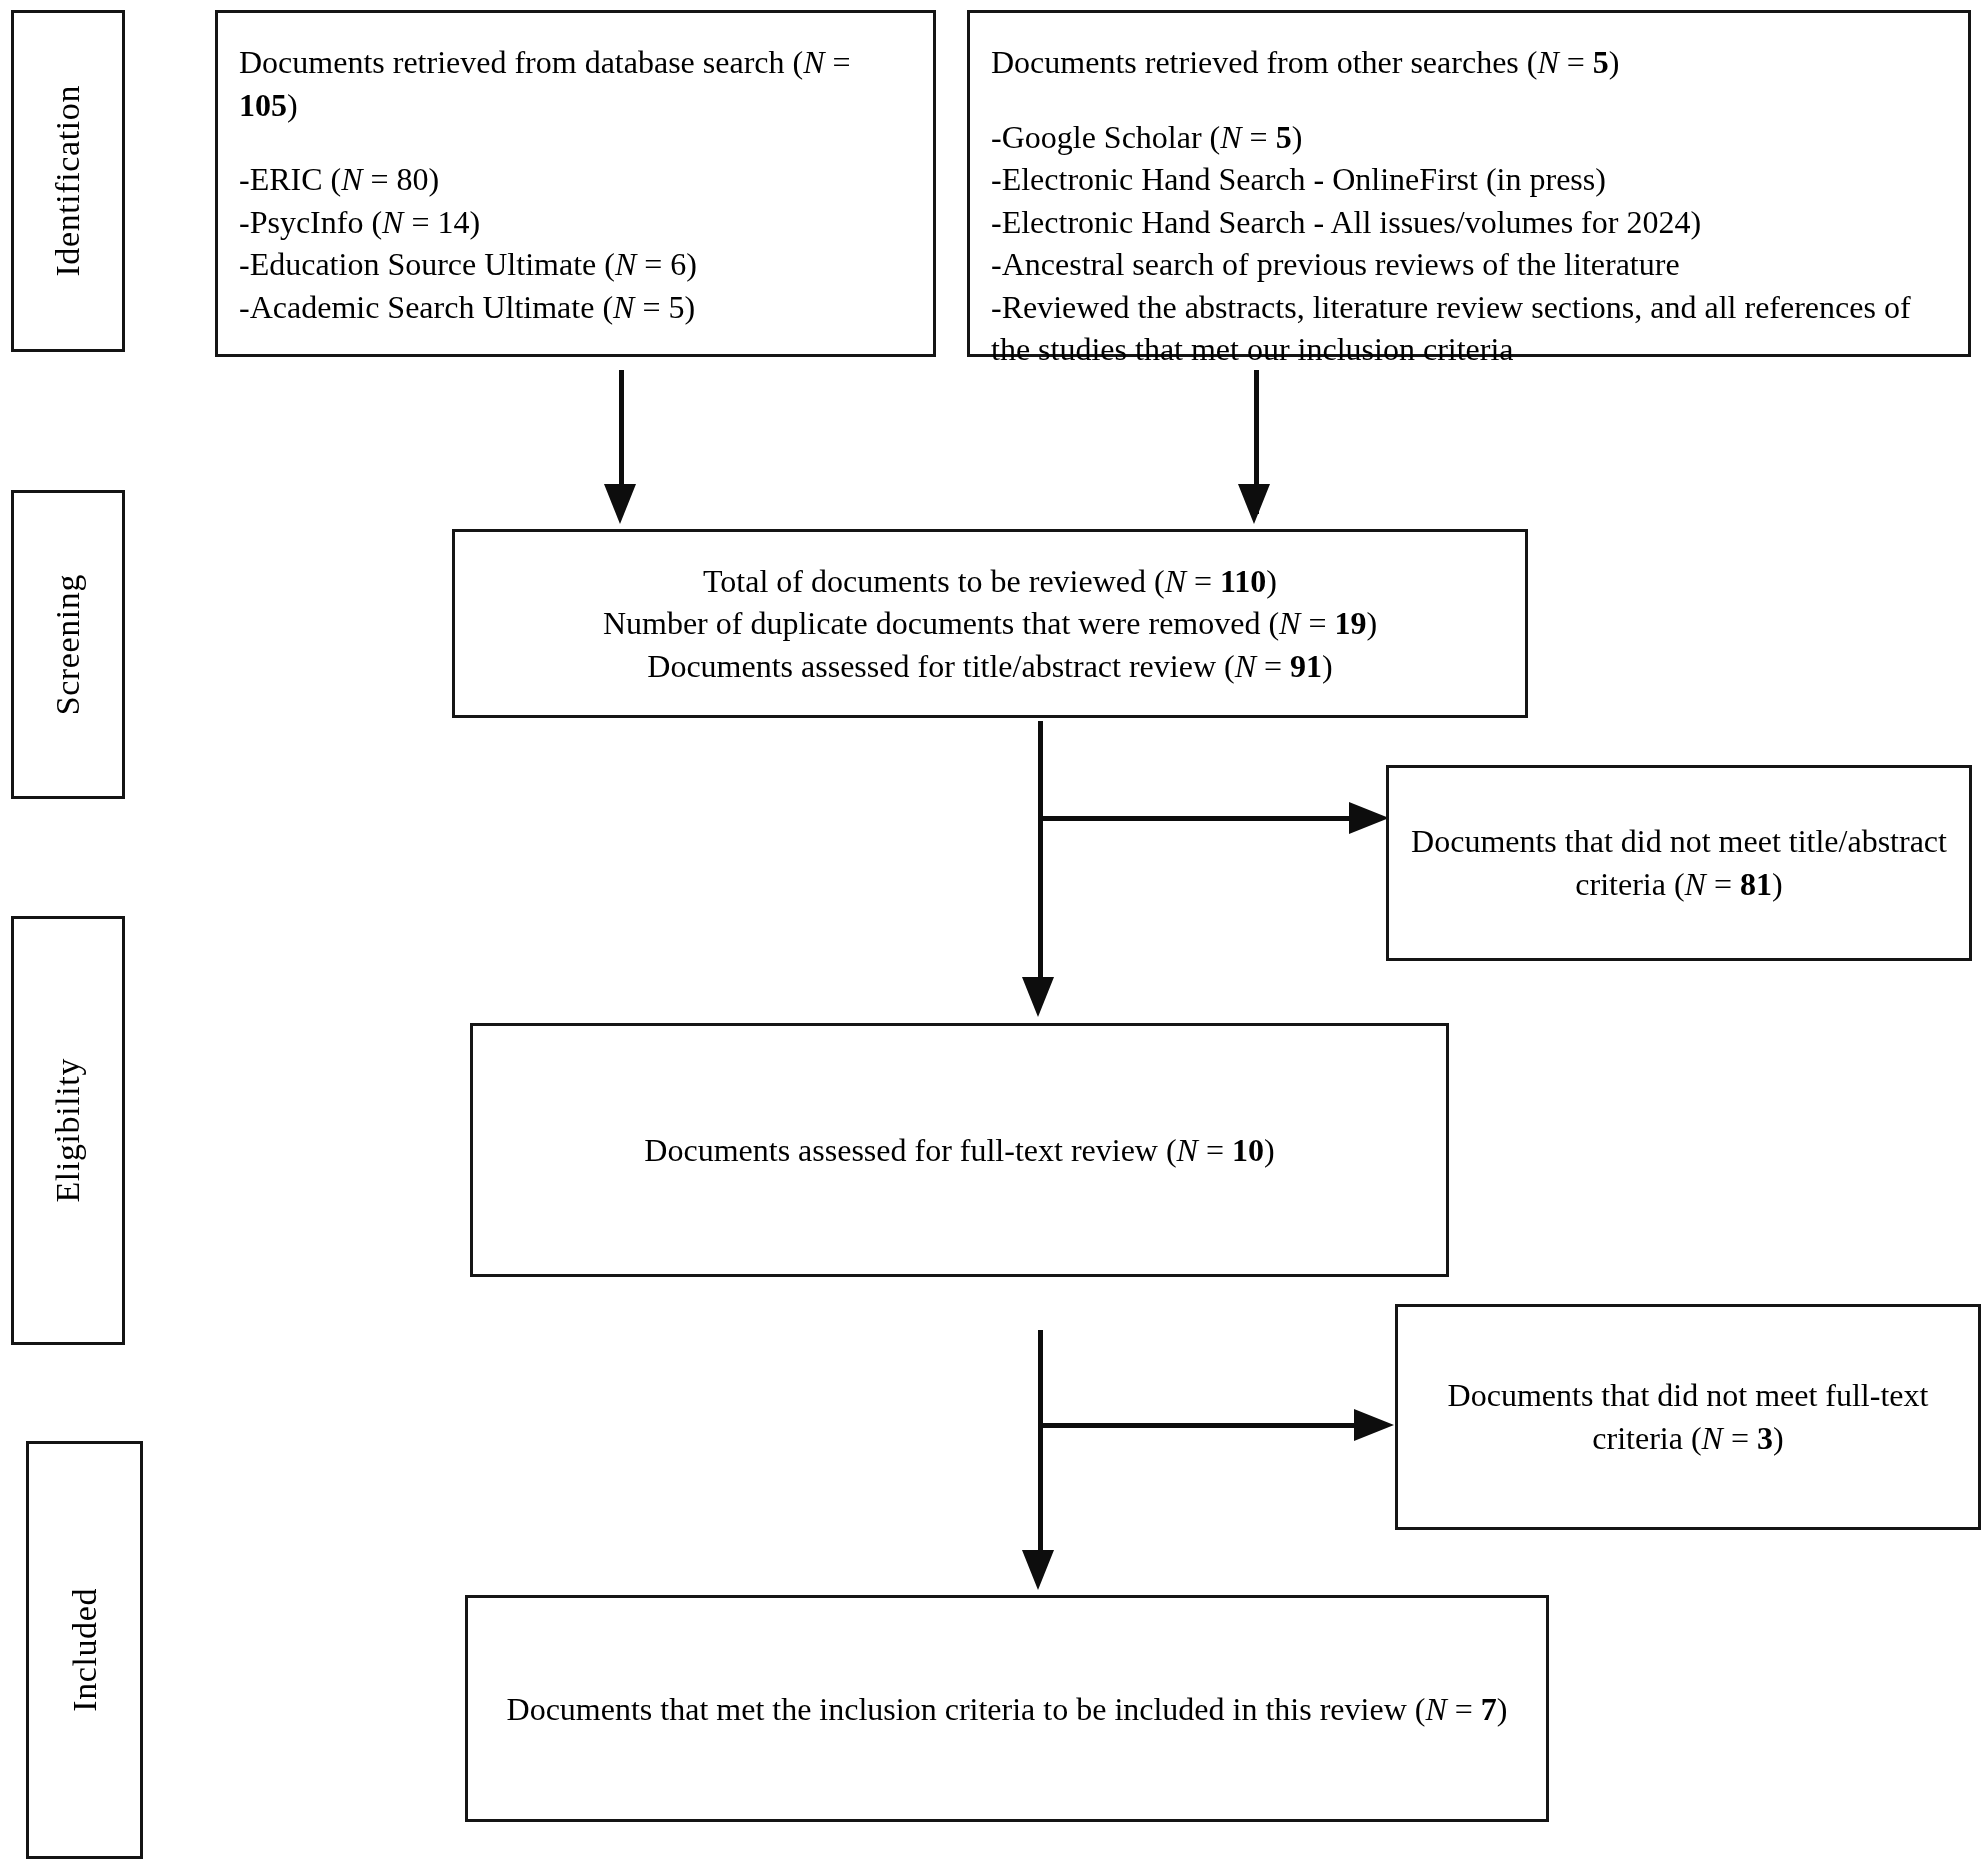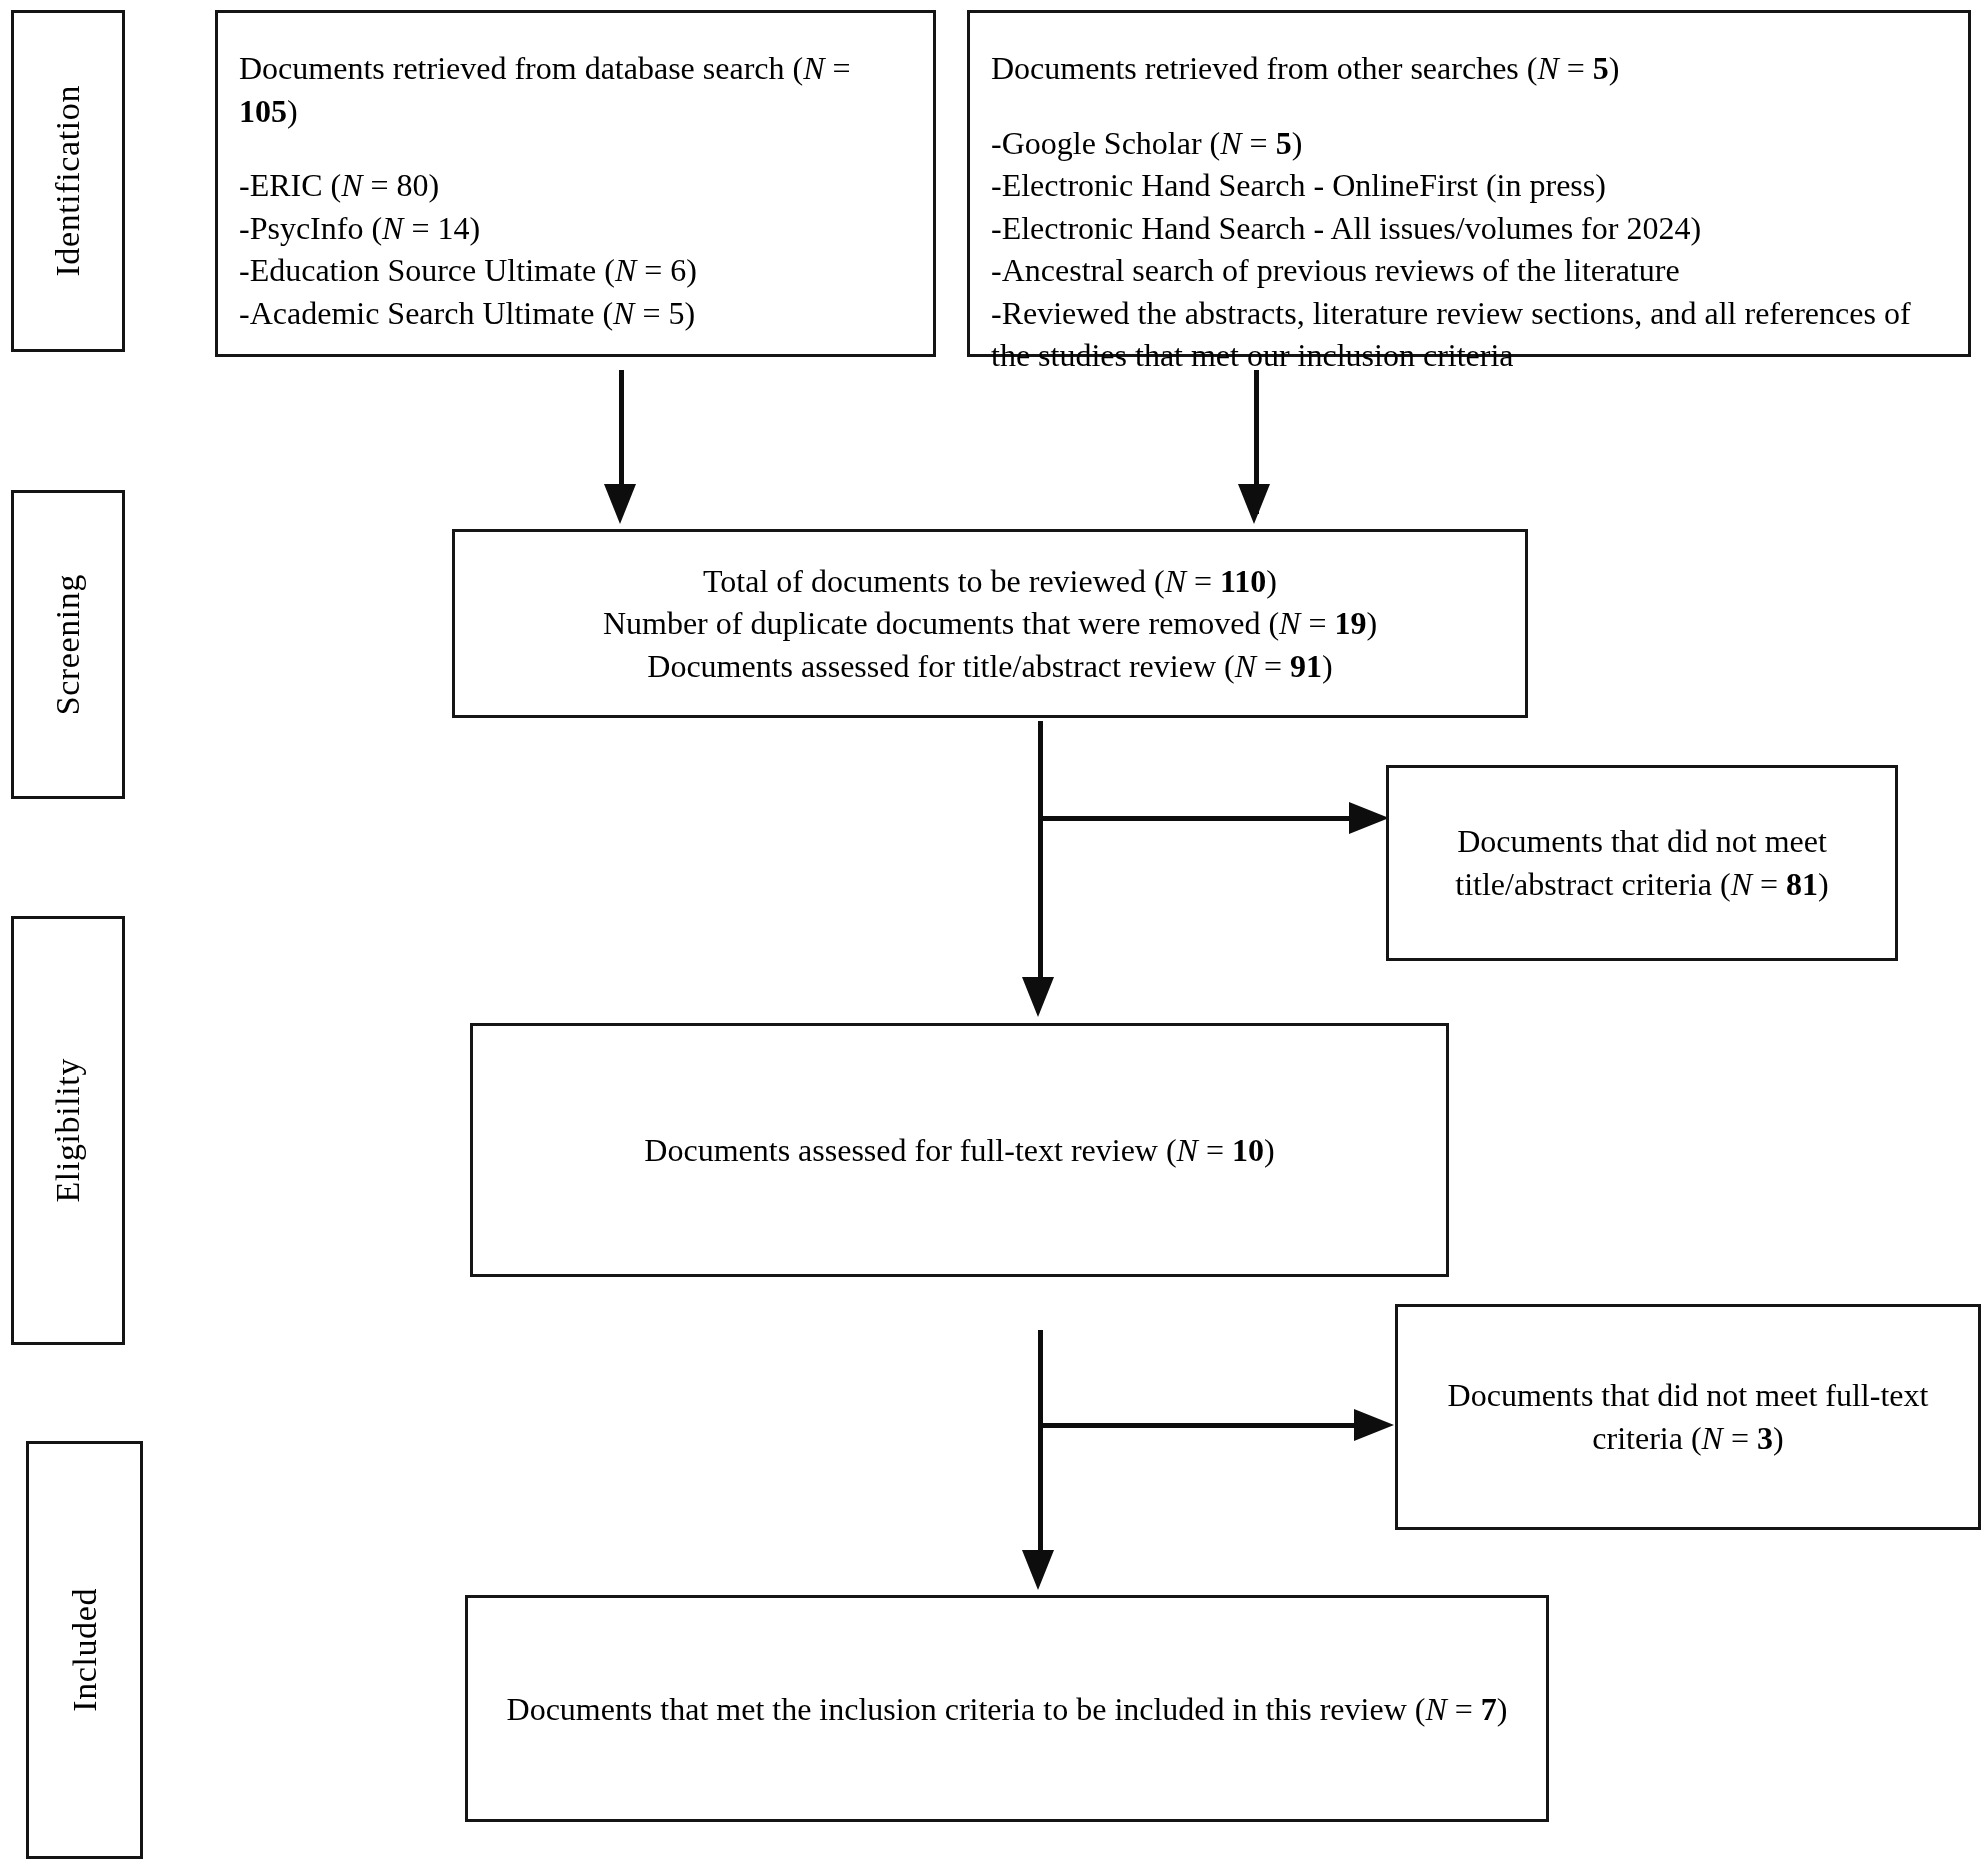--- a/index.html
+++ b/index.html
@@ -42,21 +42,21 @@
     line-height: 1;
   }
   .content {
     position: absolute;
     left: 0; right: 0;
     padding: 0 21px;
     font-size: 32px;
     line-height: 1.33;
   }
   .content.pad-tl {
-    top: 34px;
+    top: 28px;
     text-align: left;
   }
   .content.center-mid {
     top: 50%;
     transform: translateY(-50%);
     text-align: center;
   }
   .blank-line {
     display: block;
     height: 32px;
@@ -169,21 +169,21 @@
         <span>Documents assessed for title/abstract review (</span><em class="n">N</em><span> = </span><b class="nv">91</b><span>)</span>
       </div>
     </div>
   </div>
 
   <div class="vline" style="left:1038px; top:721px; height:260px;"></div>
   <div class="arrow-down" style="left:1022px; top:977px;"></div>
   <div class="hline" style="left:1040px; top:816px; width:312px;"></div>
   <div class="arrow-right" style="left:1349px; top:802px;"></div>
 
-  <div class="box" style="left:1386px; top:765px; width:512px; height:196px;">
+  <div class="box" style="left:1386px; top:765px; width:586px; height:196px;">
     <div class="content center-mid">
       <span>Documents that did not meet title/abstract criteria (</span><em class="n">N</em><span> = </span><b class="nv">81</b><span>)</span>
     </div>
   </div>
 
   <div class="box" style="left:470px; top:1023px; width:979px; height:254px;">
     <div class="content center-mid">
       <span>Documents assessed for full-text review (</span><em class="n">N</em><span> = </span><b class="nv">10</b><span>)</span>
     </div>
   </div>

